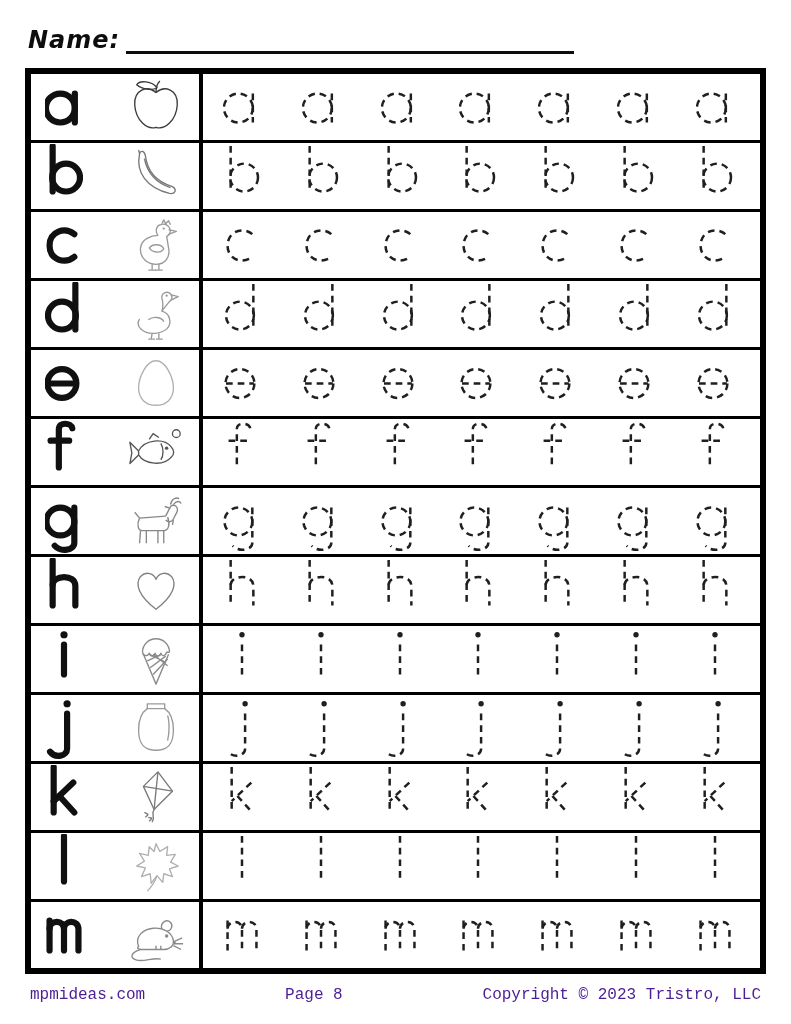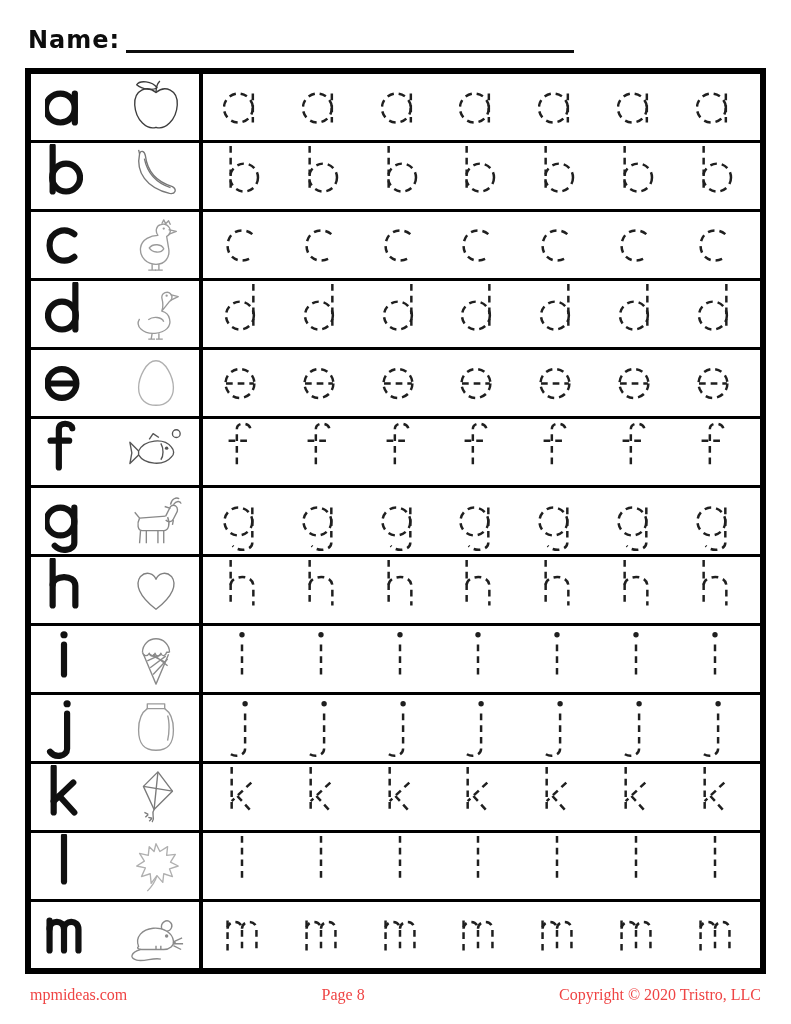--- a/index.html
+++ b/index.html
@@ -5,21 +5,21 @@
   html,body { margin:0; padding:0; }
   body {
     width:791px; height:1024px;
     background:#ffffff;
     font-family:"DejaVu Sans", sans-serif;
     position:relative;
     overflow:hidden;
   }
   .name-row {
     position:absolute; left:28px; top:26px;
-    display:flex; align-items:flex-start;
+    display:flex; align-items:center;font-style:italic;
   }
   .name-label {
     font-size:24px; font-weight:bold; color:#0d0d0d;
     letter-spacing:1px;
   }
   .name-line {
     display:inline-block; width:448px; height:24px;
     border-bottom:3px solid #0d0d0d; margin-left:6px;
   }
   .sheet {
@@ -37,22 +37,22 @@
   .picture { margin-left:auto; margin-right:4px; display:flex; }
   .trace-cell {
     flex:1; display:flex; align-items:center;
     justify-content:space-between;
     padding:0 26px 0 20px;
   }
   .glyph { display:block; }
   .footer {
     position:absolute; left:30px; width:731px; top:986px;
     display:flex; justify-content:space-between; align-items:baseline;
-    font-family:Liberation Serif, serif;
-    font-size:16px; color:#ef4444;
+    font-family:Liberation Mono, monospace;
+    font-size:16px; color:#4c1d95;
   }
 </style>
 </head>
 <body>
 
 <div class="page">
 
   <div class="name-row">
     <span class="name-label">Name:</span>
     <span class="name-line"></span>
@@ -869,16 +869,16 @@
               <path d="M18 25 C18 16.5 32 15.5 32 25.5 L32 46" fill="none" stroke="#1f1f1f" stroke-width="2.4" stroke-dasharray="6.5 4.8" stroke-linecap="butt"></path>
             </svg>
           </span>
         </div>
       </div>
     </div>
 
   <div class="footer">
     <span>mpmideas.com</span>
     <span>Page 8</span>
-    <span>Copyright © 2020 Tristro, LLC</span>
+    <span>Copyright © 2023 Tristro, LLC</span>
   </div>
 
 </div>
 
 </body></html>

